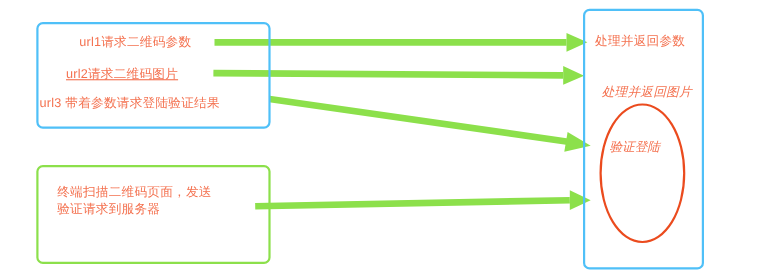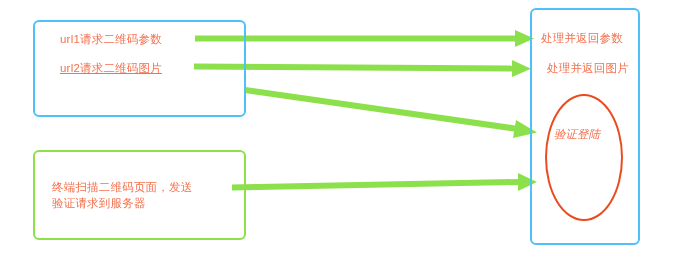--- a/index.html
+++ b/index.html
@@ -31,21 +31,20 @@
     position: absolute;
     color: #f4714f;
     font-size: 11.5px;
     line-height: 16px;
     white-space: nowrap;
     letter-spacing: 0.2px;
   }
   .label-wrap {
     white-space: normal;
     width: 150px;
-    margin-top: 12px;
   }
   .ellipse {
     position: absolute;
     box-sizing: border-box;
     border: 2px solid #eb4b1e;
     border-radius: 50%;
     background: transparent;
   }
   .ellipse-label {
     position: absolute;
@@ -87,32 +86,33 @@
     </g>
 
     <g>
       <path d="M 232 187.5 L 518 182" stroke="#8ce04b" stroke-width="6" fill="none"></path>
       <path d="M 518 173 L 537 182 L 518 191 Z" fill="#8ce04b"></path>
     </g>
   </svg>
 
   <div class="box box-blue" style="left:33px; top:20px; width:213px; height:97px;"></div>
 
-  <div class="label" style="left:60px; top:31px;">url1请求二维码参数</div>
+  <div class="label" style="left:72px; top:31px;">url1请求二维码参数</div>
 
   <div class="label" style="left:60px; top:60px;text-decoration:underline;">url2请求二维码图片</div>
 
+  <div class="label" style="left:36px; top:86px;">url3 带着参数请求登陆验证结果</div>
 
   <div class="box box-green" style="left:33px; top:150px; width:213px; height:90px;"></div>
 
   <div class="label label-wrap" style="left:52px; top:167px;">终端扫描二维码页面，发送验证请求到服务器</div>
 
   <div class="box box-blue" style="left:530px; top:8px; width:110px; height:237px;"></div>
 
   <div class="label" style="left:541px; top:30px;">处理并返回参数</div>
 
-  <div class="label" style="left:547px; top:60px;">处理并返回图片</div>
+  <div class="label" style="left:547px; top:76px;font-style:italic;">处理并返回图片</div>
 
   <div class="ellipse" style="left:545px; top:94px; width:78px; height:127px;"></div>
 
   <div class="ellipse-label" style="left:554px; top:126px;">验证登陆</div>
 
 </div>
 
 </body></html>

